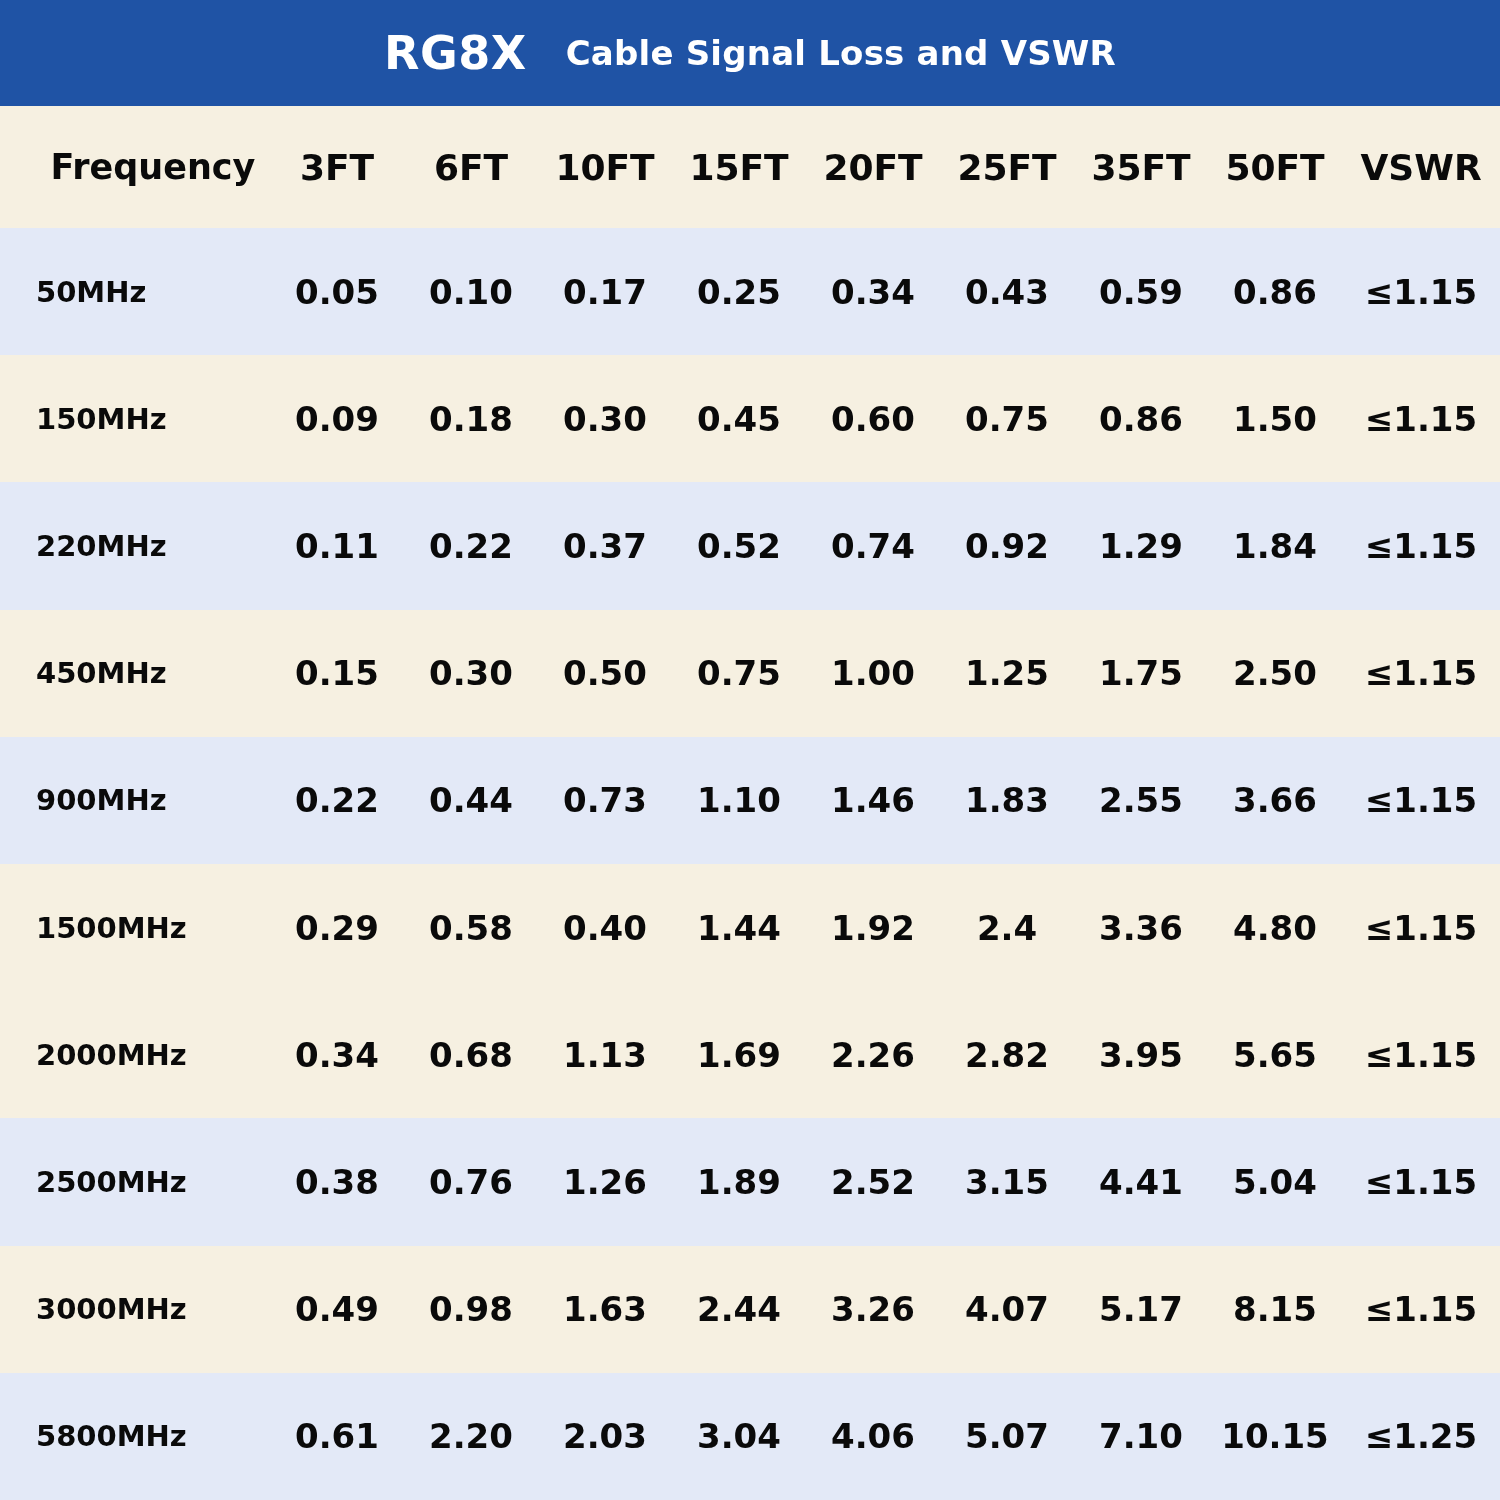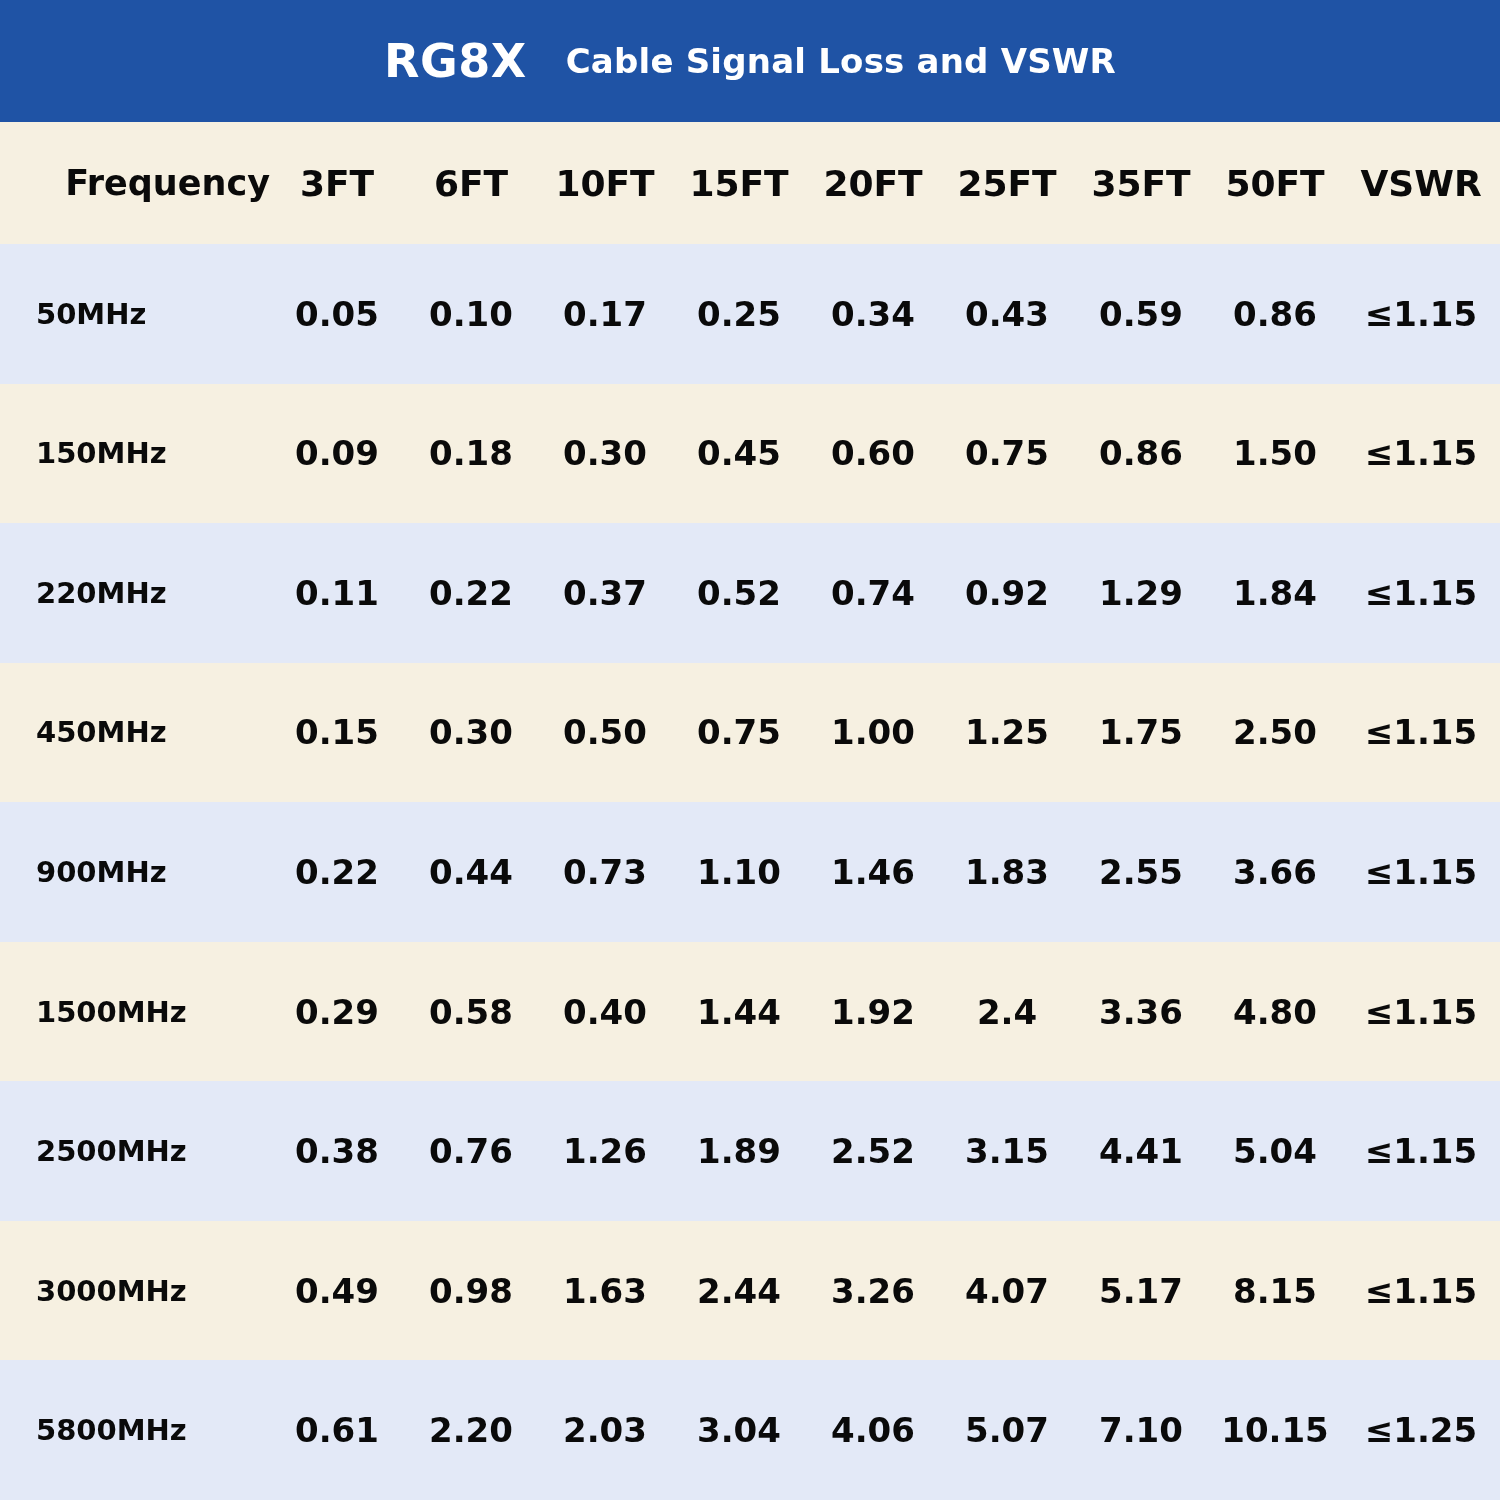--- a/index.html
+++ b/index.html
@@ -14,21 +14,21 @@
     overflow: hidden;
   }
   .sheet {
     width: 1500px;
     height: 1500px;
     display: flex;
     flex-direction: column;
     background: #ffffff;
   }
   .title-bar {
-    height: 122px;
+    height: 106px;
     background: #1f53a5;
     display: flex;
     align-items: center;
     justify-content: center;
     flex: 0 0 auto;
   }
   .title-bar .title-strong {
     color: #ffffff;
     font-size: 46px;
     font-weight: bold;
@@ -58,21 +58,21 @@
     height: 122px;
     font-size: 36px;
     font-weight: bold;
     color: #0a0a0a;
     text-align: center;
     vertical-align: middle;
     padding: 0;
     font-family: "DejaVu Sans", sans-serif;
   }
   thead th.freq-head {
-    text-align: right;
+    text-align: center;
     padding-left: 36px;
     font-size: 35px;
   }
   tbody td {
     height: 114px;
     font-size: 34px;
     font-weight: bold;
     color: #0a0a0a;
     text-align: center;
     vertical-align: middle;
@@ -190,20 +190,32 @@
         <td>0.29</td>
         <td>0.58</td>
         <td>0.40</td>
         <td>1.44</td>
         <td>1.92</td>
         <td>2.4</td>
         <td>3.36</td>
         <td>4.80</td>
         <td>≤1.15</td>
       </tr>
+      <tr class="row-odd">
+        <td class="freq-cell">2000MHz</td>
+        <td>0.34</td>
+        <td>0.68</td>
+        <td>1.13</td>
+        <td>1.69</td>
+        <td>2.26</td>
+        <td>2.82</td>
+        <td>3.95</td>
+        <td>5.65</td>
+        <td>≤1.15</td>
+      </tr>
       <tr class="row-even">
         <td class="freq-cell">2500MHz</td>
         <td>0.38</td>
         <td>0.76</td>
         <td>1.26</td>
         <td>1.89</td>
         <td>2.52</td>
         <td>3.15</td>
         <td>4.41</td>
         <td>5.04</td>

